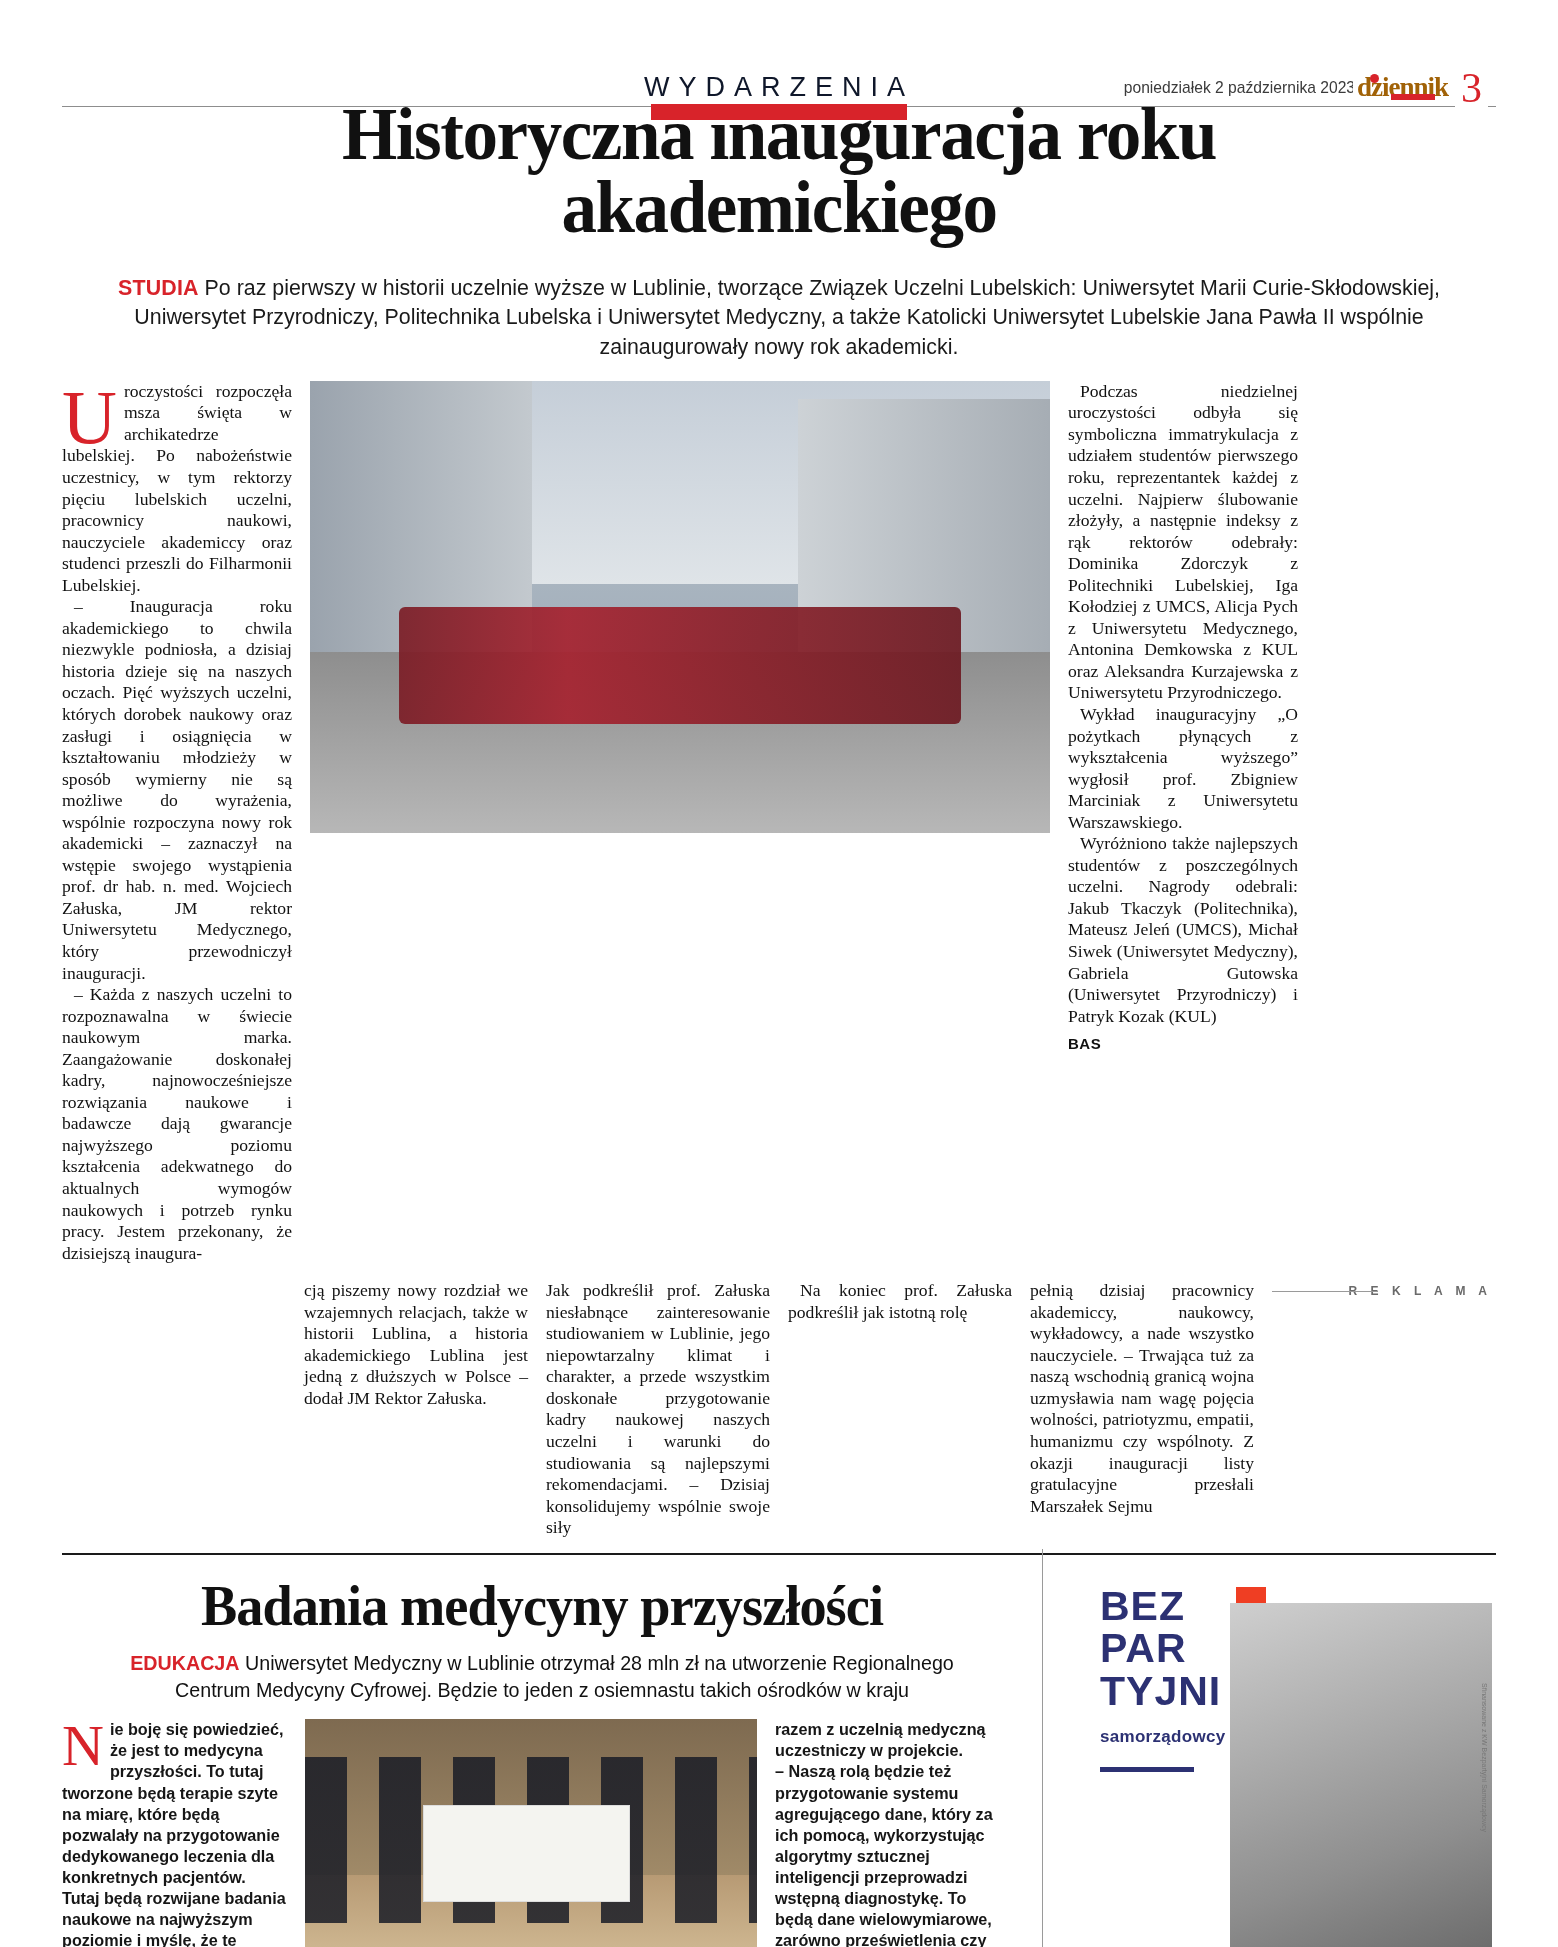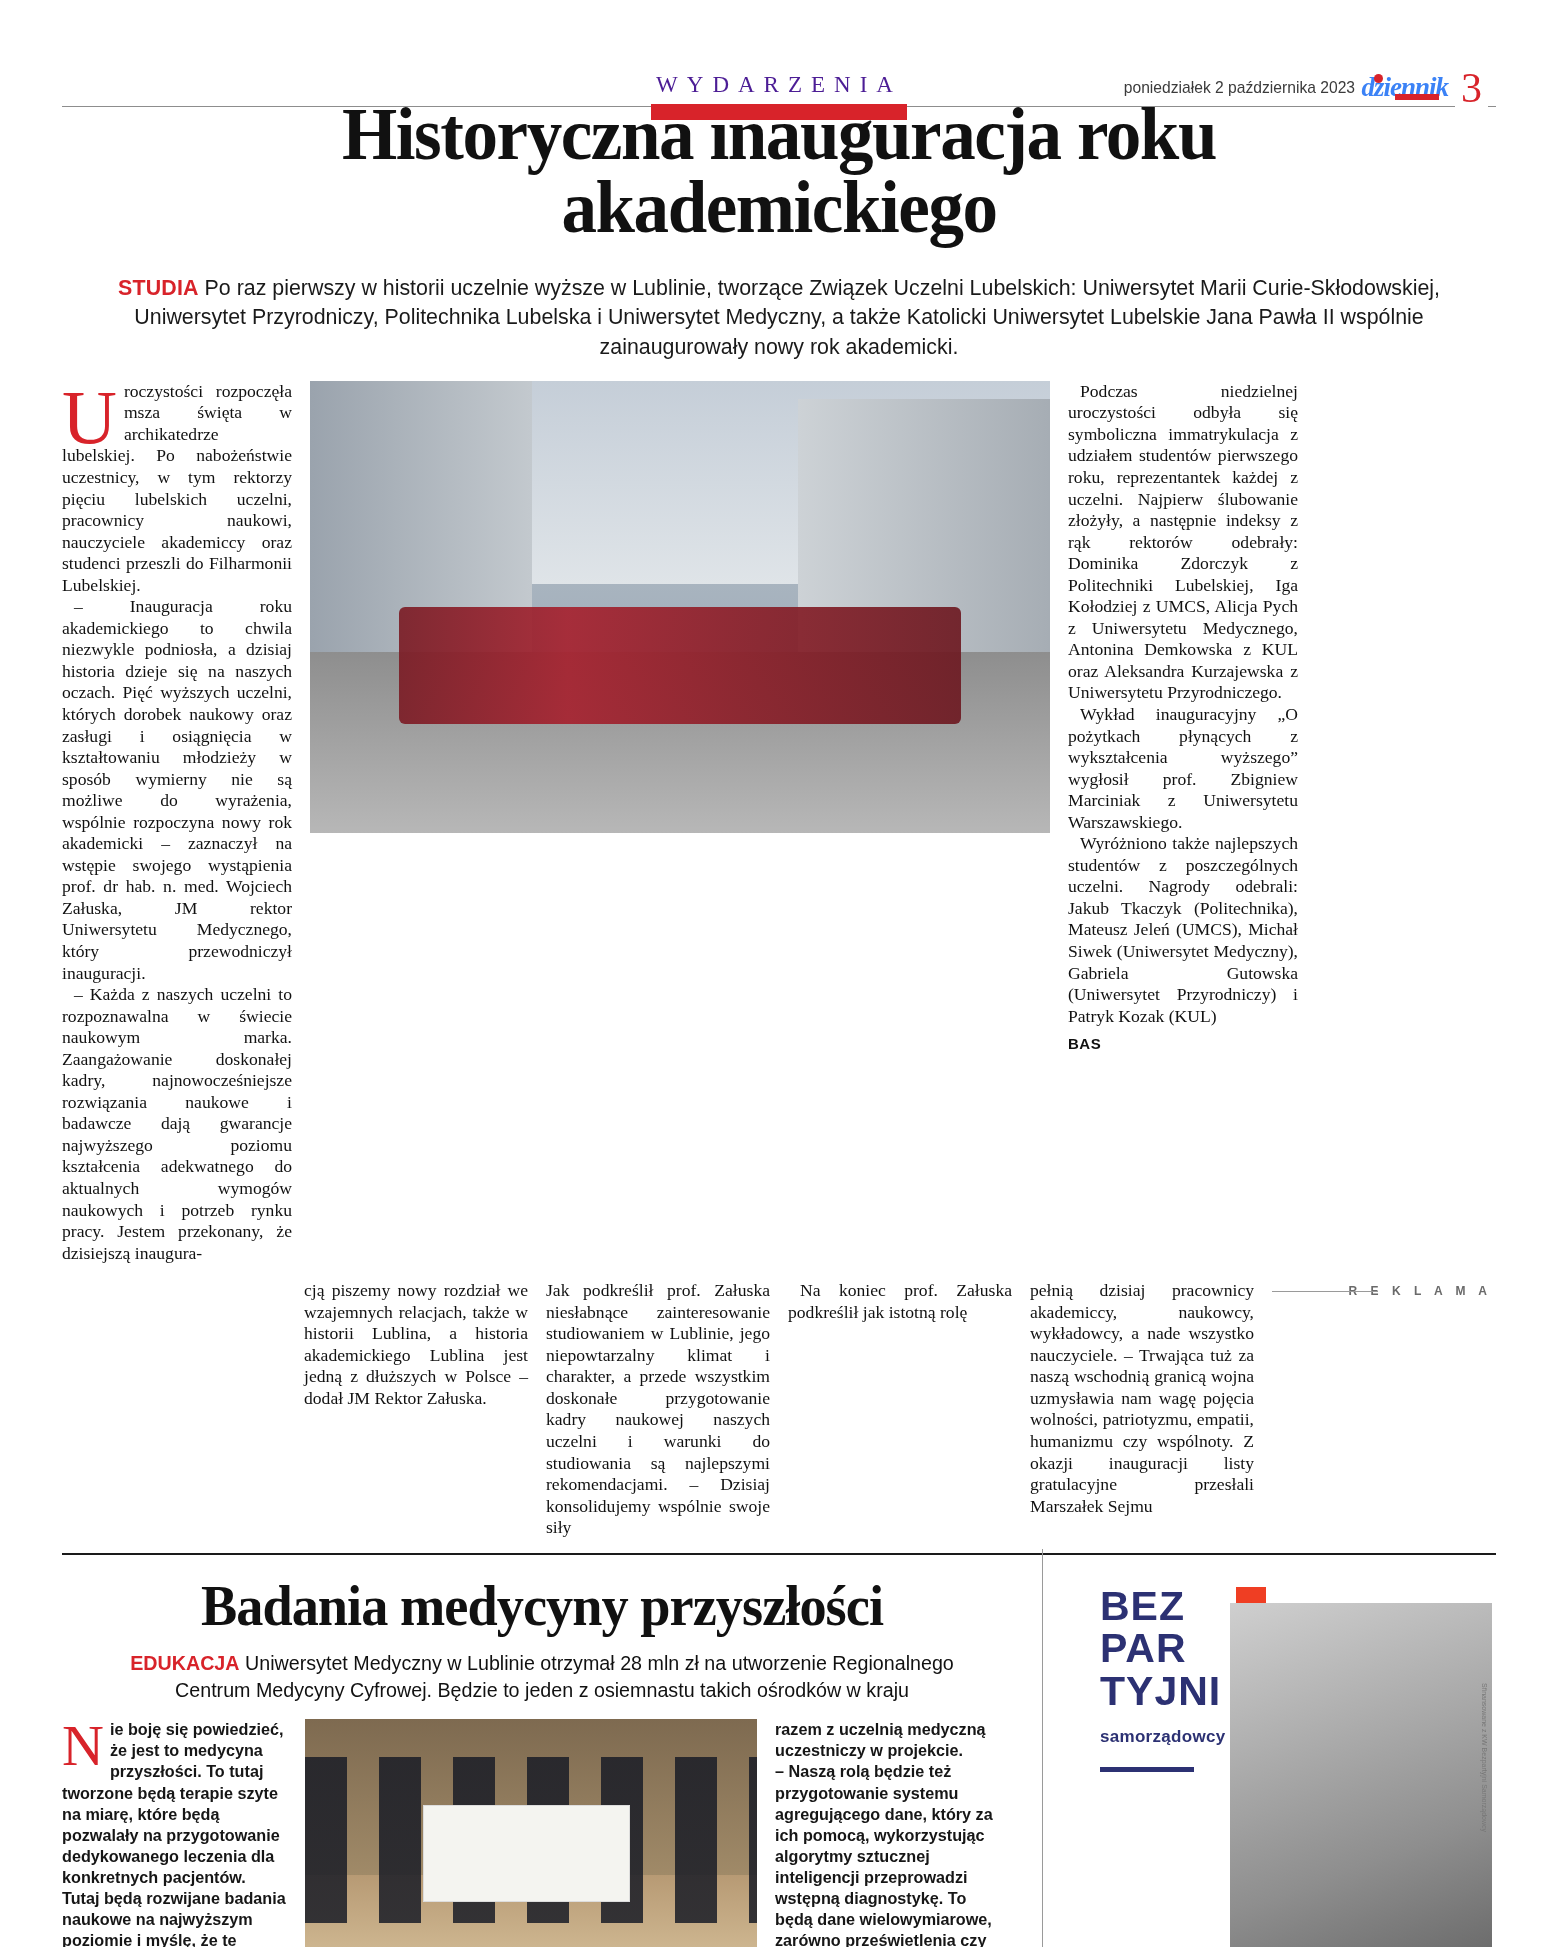--- a/index.html
+++ b/index.html
@@ -19,42 +19,42 @@
     padding-top: 78px;
     height: 48px;
   }
   .masthead-rule {
     position: absolute; left: 0; right: 0; top: 106px;
     height: 1px; background: #8d8d8d;
   }
   .section-word {
     position: absolute; left: 50%; top: 72px;
     transform: translateX(-50%);
-    font-family: Liberation Serif, serif;
-    font-size: 23px; font-weight: 400;
-    letter-spacing: 9px; color: #4c1d95;
+    font-family: Liberation Sans, sans-serif;
+    font-size: 27px; font-weight: 400;
+    letter-spacing: 9px; color: #0f172a;
     background: #fff; padding: 0 14px; z-index: 3;
   }
   .section-bar {
     position: absolute; left: 50%; top: 104px;
     transform: translateX(-50%);
     width: 256px; height: 16px; background: #d8232a; z-index: 2;
   }
   .issue-date {
     position: absolute; right: 134px; top: 78px;
     font-family: "Liberation Sans", sans-serif;
     font-size: 17px; color: #3b3b3b;
     background: #fff; padding: 0 8px 0 10px; z-index: 3;
     transform: scaleX(0.92); transform-origin: right center;
   }
   .brand-logo {
     position: absolute; right: 44px; top: 72px;
     font-family: "Liberation Serif", serif;
-    font-weight: bold; font-style: italic;
-    font-size: 27px; color: #3b82f6;
+    font-weight: bold; 
+    font-size: 27px; color: #a16207;
     letter-spacing: -1px; background: #fff;
     padding: 0 4px; z-index: 3;
   }
   .brand-logo .dot {
     display:inline-block; width: 9px; height: 9px; border-radius: 50%;
     background: #d8232a; position: absolute; left: 17px; top: 2px;
   }
   .brand-logo .underbar {
     display:block; width: 44px; height: 6px; background:#d8232a;
     position: absolute; left: 38px; bottom: 3px;

